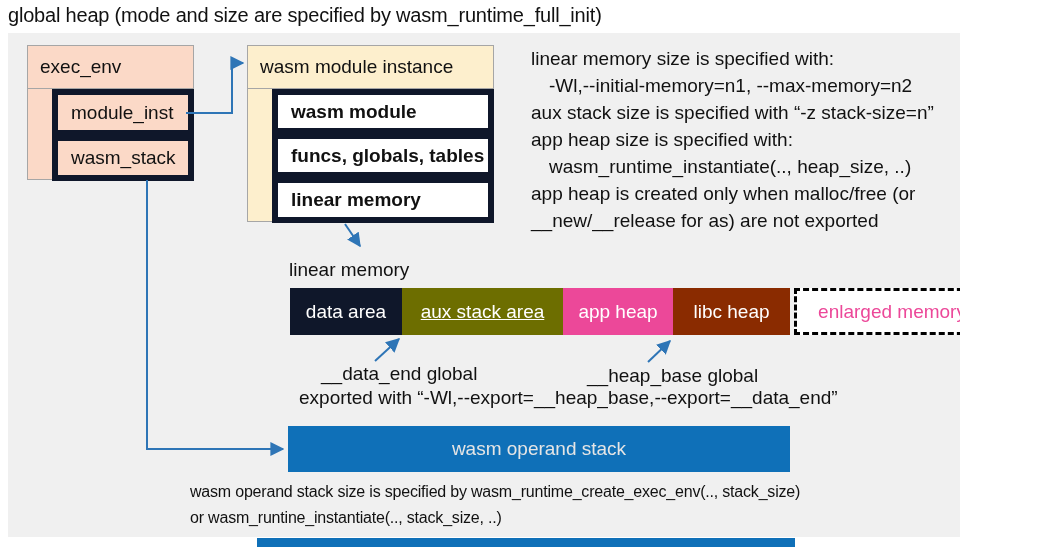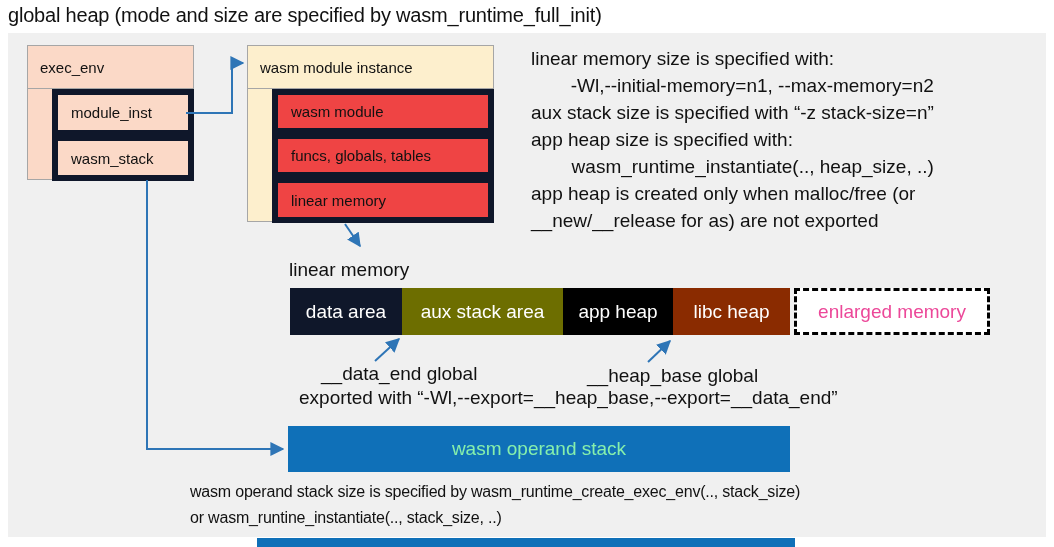--- a/index.html
+++ b/index.html
@@ -1,60 +1,60 @@
 <!DOCTYPE html>
 <html><head>
 <meta charset="utf-8">
 <style>
   html,body{margin:0;padding:0;background:#fff;}
-  .page{position:relative;width:1054px;height:547px;background:#fff;overflow:hidden;
-        font-family:"Liberation Sans",sans-serif;color:#111;}
+  .page{position:relative;width:940px;height:547px;background:#fff;overflow:hidden;
+        font-family:"Liberation Sans",sans-serif;color:#111;padding-left:20px;}
   .title{position:absolute;left:8px;top:4px;font-size:20px;letter-spacing:-0.2px;white-space:nowrap;}
   .panel{position:absolute;left:8px;top:33px;width:1038px;height:504px;background:#F0F0F0;}
   .arrows{position:absolute;left:0;top:0;width:1054px;height:547px;pointer-events:none;}
 
   
-  .structbox{position:absolute;border:1px solid #A6A6A6;box-sizing:border-box;font-size:15px;}
+  .structbox{position:absolute;border:1px solid #A6A6A6;box-sizing:border-box;font-size:19px;}
   .structbox .hdr{height:43px;display:flex;align-items:center;padding-left:12px;
                   border-bottom:1px solid #A6A6A6;box-sizing:border-box;}
   .structbox .row{position:absolute;left:24px;right:-1px;border:6px solid #0f172a;
                   box-sizing:border-box;display:flex;align-items:center;padding-left:13px;}
   .exec{left:27px;top:45px;width:167px;height:135px;background:#FBD9C7;}
   .exec .row{background:#FBD9C7;}
   .exec .r0{top:43px;height:47px;}
   .exec .r1{top:89px;height:46px;}
   .inst{left:247px;top:45px;width:247px;height:177px;background:#FDEFCD;}
-  .inst .row{background:#ef4444;}
+  .inst .row{background:#ffffff;font-weight:bold;}
   .inst .r0{top:43px;height:45px;}
   .inst .r1{top:87px;height:45px;}
   .inst .r2{top:131px;height:46px;}
 
   
   .notes{position:absolute;left:531px;top:45px;font-size:19px;line-height:27px;white-space:nowrap;}
-  .notes .indent{padding-left:18px;text-align:right;}
+  .notes .indent{padding-left:18px;}
 
   
   .lm-label{position:absolute;left:289px;top:259px;font-size:19px;}
   .membar{position:absolute;left:290px;top:288px;height:47px;display:flex;}
   .seg{height:47px;display:flex;align-items:center;justify-content:center;
        color:#fff;font-size:19px;white-space:nowrap;}
   .seg-0{width:112px;background:#0f172a;}
-  .seg-1{width:161px;background:#6D6E00;}
-  .seg-2{width:110px;background:#000000;}
+  .seg-1{width:161px;background:#6D6E00;text-decoration:underline;}
+  .seg-2{width:110px;background:#ec4899;}
   .seg-3{width:117px;background:#8A2B00;}
   .enlarged{position:absolute;left:794px;top:288px;width:196px;height:47px;box-sizing:border-box;
             background:#fff;border:3px dashed #000;display:flex;align-items:center;justify-content:center;
             color:#ec4899;font-size:19px;}
 
   .lbl-data-end{position:absolute;left:321px;top:363px;font-size:19px;white-space:nowrap;}
   .lbl-heap-base{position:absolute;left:587px;top:365px;font-size:19px;white-space:nowrap;}
   .lbl-exported{position:absolute;left:299px;top:387px;font-size:19px;white-space:nowrap;}
 
   .opstack{position:absolute;left:288px;top:426px;width:502px;height:46px;background:#0F70B8;
-           color:#86efac;font-size:19px;display:flex;align-items:center;justify-content:center;}
+           color:#e5e5e5;font-size:19px;display:flex;align-items:center;justify-content:center;}
   .footer{position:absolute;left:190px;top:479px;font-size:16px;line-height:26px;
           letter-spacing:-0.2px;white-space:nowrap;}
   .bottom-bar{position:absolute;left:257px;top:538px;width:538px;height:9px;background:#0F70B8;}
 </style>
 </head>
 <body>
 
 <div class="page">
 
   <div class="title">global heap (mode and size are specified by wasm_runtime_full_init)</div>

